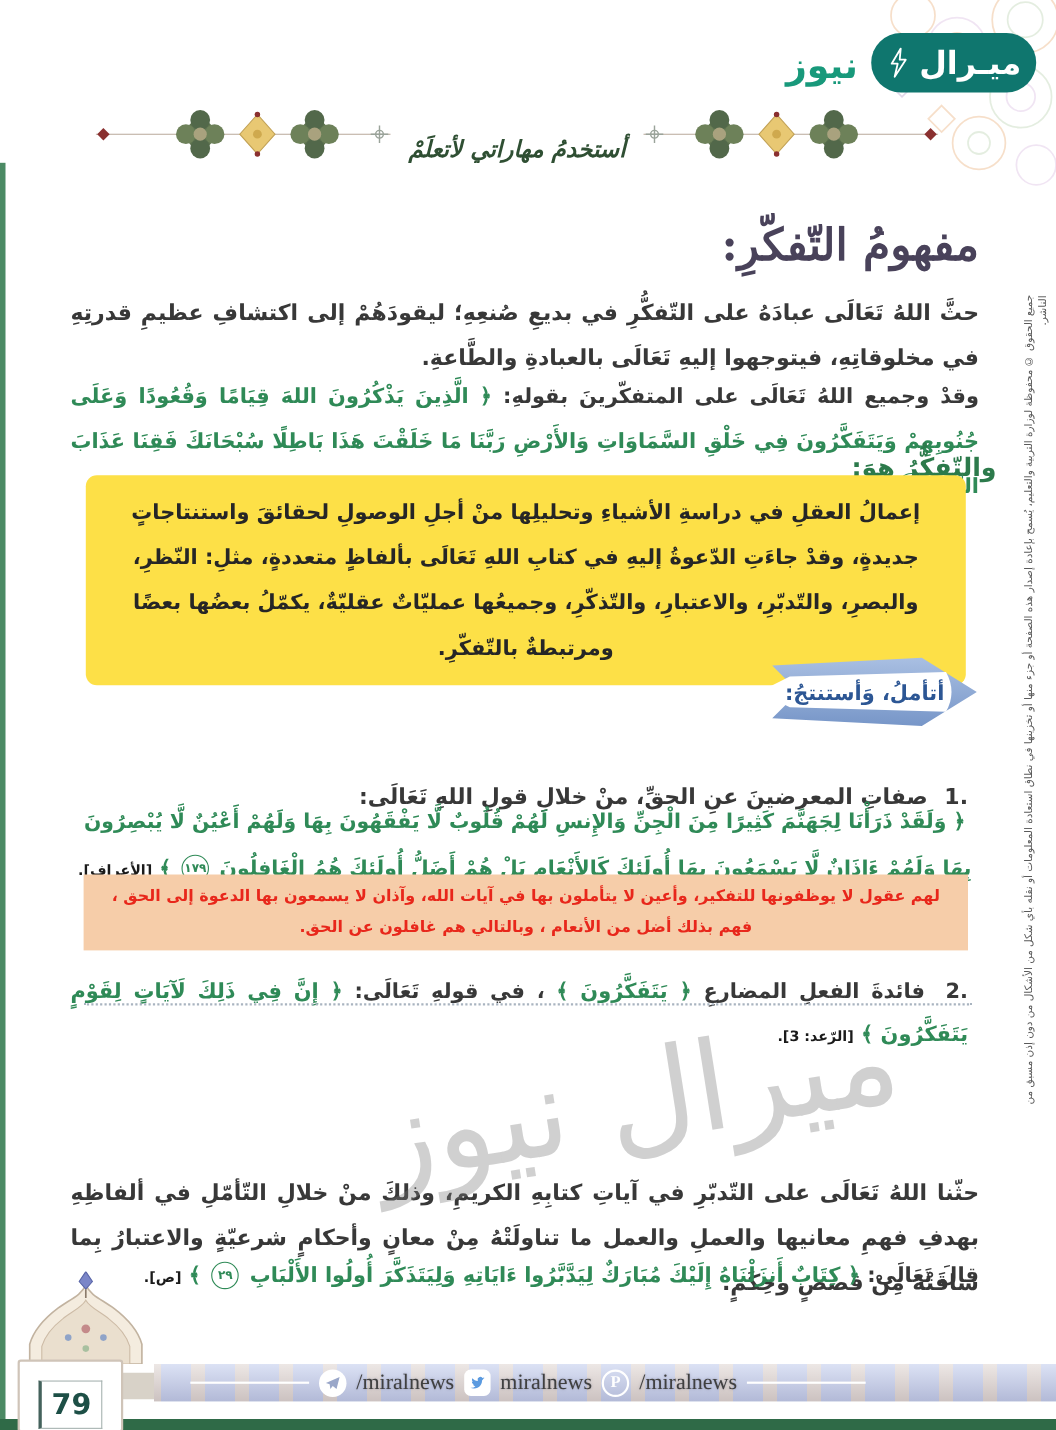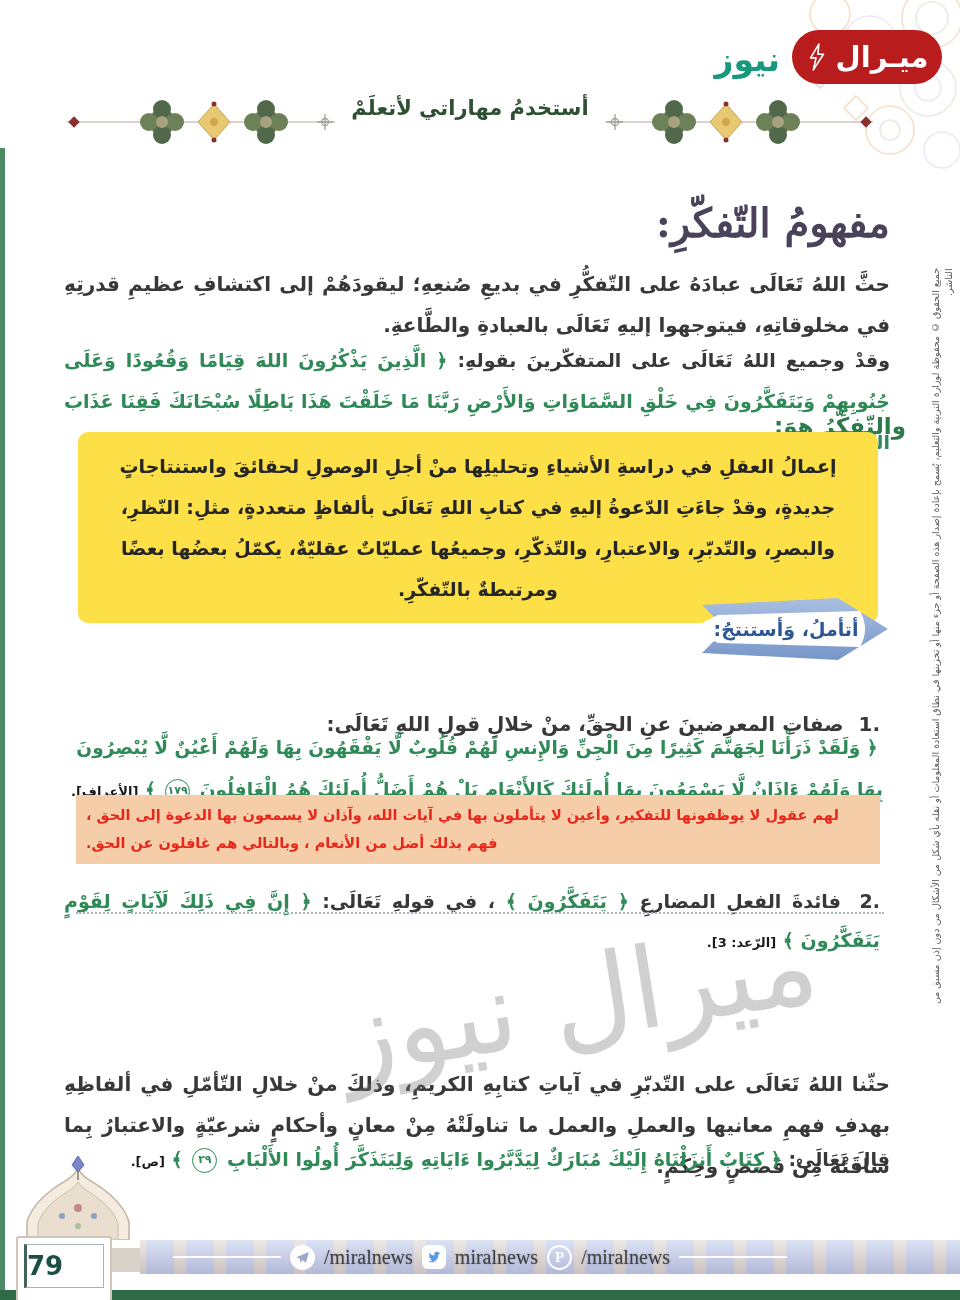--- a/index.html
+++ b/index.html
@@ -4,27 +4,27 @@
 <style>
   html,body{margin:0;padding:0;background:#fff;}
   #page{position:relative;width:960px;height:1300px;background:#ffffff;overflow:hidden;
         font-family:"DejaVu Sans",sans-serif;direction:rtl;}
   
   .left-stripe{position:absolute;left:0;top:148px;width:5px;height:1142px;background:#4b8a64;}
   .bottom-bar{position:absolute;left:0;right:0;bottom:0;height:10px;background:#2f6a47;}
   
   .corner{position:absolute;top:0;right:0;opacity:.55;pointer-events:none;}
   
-  .logo-pill{position:absolute;top:30px;right:18px;width:150px;height:54px;background:#b91c1c;
+  .logo-pill{position:absolute;top:30px;right:18px;width:150px;height:54px;background:#0f766e;
              border-radius:27px;display:flex;align-items:center;justify-content:center;gap:8px;z-index:6;}
   .logo-name{color:#fff;font-size:29px;font-weight:700;letter-spacing:1px;}
   .logo-suffix{position:absolute;top:40px;right:180px;font-size:33px;font-weight:700;color:#18997b;z-index:6;}
   
-  .banner{position:absolute;top:96px;left:64px;width:812px;display:flex;align-items:flex-start;
-          justify-content:center;gap:14px;}
+  .banner{position:absolute;top:96px;left:64px;width:812px;display:flex;align-items:flex-end;
+          justify-content:center;gap:14px;font-style:italic;}
   .banner-title{font-size:21px;font-weight:700;color:#2f4f33;white-space:nowrap;}
   .orn-flip{transform:scaleX(-1);}
   
   .big-title{position:absolute;right:70px;font-family:"DejaVu Serif",serif;font-weight:700;
              font-size:40px;line-height:1.2;}
   #title1{top:172px;color:#49425a;}
   #title2{top:966px;color:#3b6450;}
   .sub-heading{position:absolute;right:54px;font-size:23px;font-weight:700;color:#2c7a4b;}
   
   .para{position:absolute;left:64px;width:826px;font-size:20px;font-weight:700;color:#383838;
@@ -35,37 +35,37 @@
         align-items:center;justify-content:center;font-size:11px;color:#2f8a57;vertical-align:middle;
         margin:0 3px;}
   .num{direction:ltr;unicode-bidi:embed;margin-left:8px;}
   
   .yellow-box{position:absolute;top:432px;left:78px;width:748px;background:#fde047;border-radius:10px;
               padding:14px 26px;font-size:19px;font-weight:700;color:#262626;line-height:2.15;
               text-align:center;}
   
   .tag{position:absolute;top:596px;left:688px;z-index:3;text-align:center;}
   
-  .answer-box{position:absolute;background:#f6cda9;color:#e8271b;font-weight:700;text-align:left;}
+  .answer-box{position:absolute;background:#f6cda9;color:#e8271b;font-weight:700;text-align:center;}
   #answer1{top:795px;left:76px;width:784px;font-size:14.5px;line-height:1.95;padding:6px 10px;}
   #answer2{top:886px;left:290px;width:372px;font-size:14.5px;padding:6px 8px;z-index:2;}
   .dots{position:absolute;top:912px;left:76px;width:808px;border-top:2.5px dotted #a9b4c0;z-index:1;}
   
   .verse-block{position:absolute;left:64px;width:826px;font-size:18.5px;font-weight:700;
                line-height:2.3;text-align:center;}
   
   .watermark{position:absolute;top:950px;left:140px;width:680px;font-size:112px;font-weight:400;
              color:#7a7a7a;opacity:.35;letter-spacing:16px;transform:rotate(-9deg);z-index:5;
              pointer-events:none;white-space:nowrap;}
   
   .crown{position:absolute;left:22px;top:1156px;z-index:3;}
   .page-box{position:absolute;left:16px;top:1236px;width:92px;height:62px;background:#fff;
             border:2px solid #cfc4b8;border-radius:3px;z-index:4;}
-  .page-box-inner{margin:6px;height:42px;border:1px solid #a7b3b1;border-left:3px solid #44625c;
-                  display:flex;align-items:center;justify-content:flex-end;}
+  .page-box-inner{margin:17px;height:42px;border:1px solid #a7b3b1;border-left:3px solid #44625c;
+                  display:flex;align-items:center;justify-content:center;}
   .page-num{font-size:26px;font-weight:700;color:#1d4f46;}
   .connector{position:absolute;left:106px;top:1248px;width:48px;height:24px;background:#d8d2c8;
              border-radius:0 6px 6px 0;z-index:1;}
   .band{position:absolute;left:140px;right:0;top:1240px;height:34px;z-index:2;
         background:
           linear-gradient(rgba(255,255,255,.45),rgba(120,110,120,.18)),
           repeating-linear-gradient(90deg,#ded4d0 0 6px,#bfcaec 6px 34px,#ded4d0 34px 40px);}
   .social-row{position:absolute;left:160px;width:640px;top:1244px;height:26px;display:flex;
               direction:ltr;align-items:center;justify-content:center;gap:9px;z-index:3;}
   .wline{width:108px;height:2px;background:#fff;}

